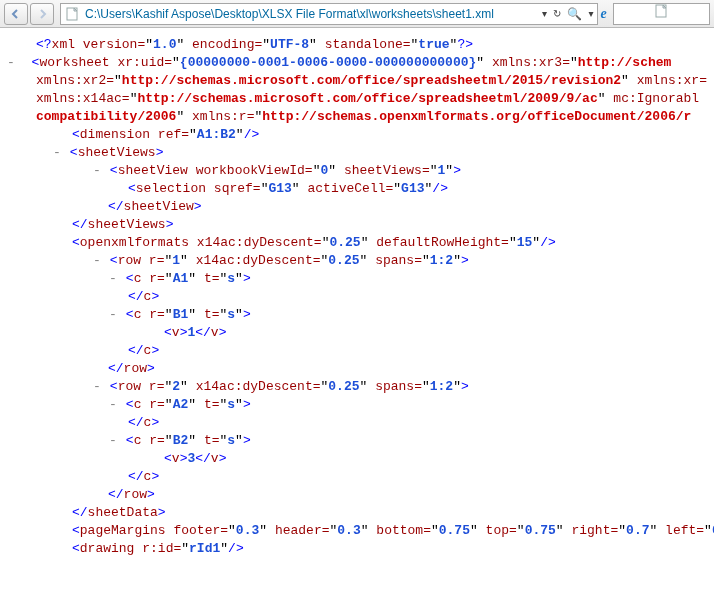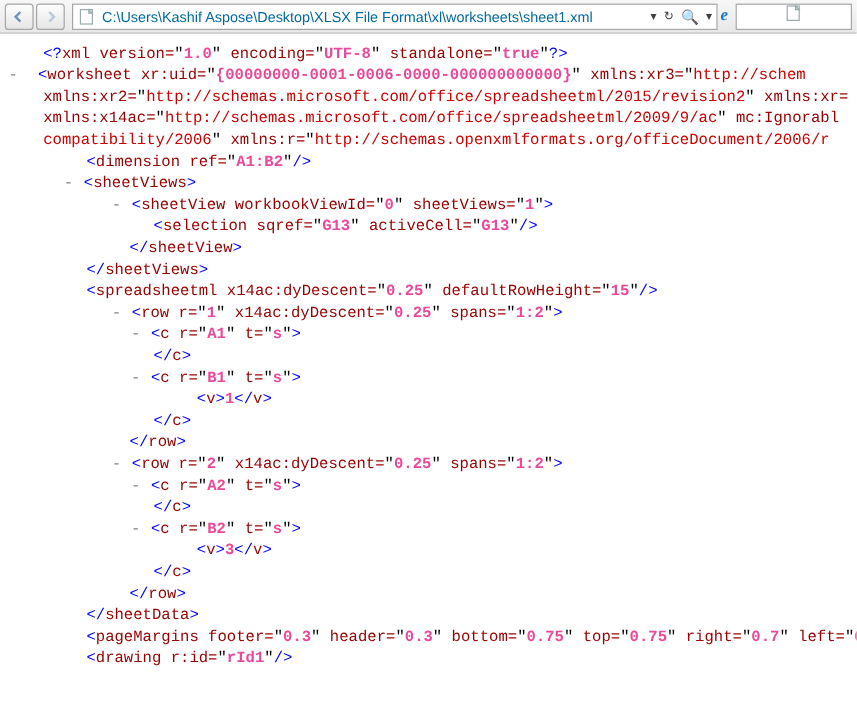--- a/index.html
+++ b/index.html
@@ -73,22 +73,22 @@
     padding: 8px 0 8px 6px;
     font-family: Consolas, "Courier New", monospace;
     font-size: 13px;
     line-height: 18px;
     white-space: nowrap;
     overflow: hidden;
   }
   .ln { display:block; }
   .blue { color:#0000ff; }
   .red  { color:#990000; }
-  .redb { color:#cc0000; font-weight:normal;text-align:right; }
-  .blkb { color:#ec4899; font-weight:bold; }
+  .redb { color:#cc0000; font-weight:bold;text-align:right; }
+  .blkb { color:#1d4ed8; font-weight:bold; }
   .tg { color:#808080; cursor:default; display:inline-block; width:10px; text-align:center; }
   .i1 { padding-left: 30px; }
   .i1b{ padding-left: 46px; }
   .i2 { padding-left: 66px; }
   .i3 { padding-left: 86px; }
   .i3b{ padding-left: 102px; }
   .i4 { padding-left: 122px; }
   .i5 { padding-left: 158px; }
 </style>
 </head>
@@ -149,21 +149,21 @@
 <span class="ln i1b"><span class="tg">-</span>&nbsp;<span class="blue">&lt;</span><span class="red">sheetViews</span><span class="blue">&gt;</span></span>
 
 <span class="ln i3"><span class="tg">-</span>&nbsp;<span class="blue">&lt;</span><span class="red">sheetView workbookViewId=</span>"<span class="blkb">0</span>"<span class="red"> sheetViews=</span>"<span class="blkb">1</span>"<span class="blue">&gt;</span></span>
 
 <span class="ln i4"><span class="blue">&lt;</span><span class="red">selection sqref=</span>"<span class="blkb">G13</span>"<span class="red"> activeCell=</span>"<span class="blkb">G13</span>"<span class="blue">/&gt;</span></span>
 
 <span class="ln i3b"><span class="blue">&lt;/</span><span class="red">sheetView</span><span class="blue">&gt;</span></span>
 
 <span class="ln i2"><span class="blue">&lt;/</span><span class="red">sheetViews</span><span class="blue">&gt;</span></span>
 
-<span class="ln i2"><span class="blue">&lt;</span><span class="red">spreadsheetml x14ac:dyDescent=</span>"<span class="blkb">0.25</span>"<span class="red"> defaultRowHeight=</span>"<span class="blkb">15</span>"<span class="blue">/&gt;</span></span>
+<span class="ln i2"><span class="blue">&lt;</span><span class="red">openxmlformats x14ac:dyDescent=</span>"<span class="blkb">0.25</span>"<span class="red"> defaultRowHeight=</span>"<span class="blkb">15</span>"<span class="blue">/&gt;</span></span>
 
 
 <span class="ln i3"><span class="tg">-</span>&nbsp;<span class="blue">&lt;</span><span class="red">row r=</span>"<span class="blkb">1</span>"<span class="red"> x14ac:dyDescent=</span>"<span class="blkb">0.25</span>"<span class="red"> spans=</span>"<span class="blkb">1:2</span>"<span class="blue">&gt;</span></span>
 <span class="ln i3b"><span class="tg">-</span>&nbsp;<span class="blue">&lt;</span><span class="red">c r=</span>"<span class="blkb">A1</span>"<span class="red"> t=</span>"<span class="blkb">s</span>"<span class="blue">&gt;</span></span>
 <span class="ln i4"><span class="blue">&lt;/</span><span class="red">c</span><span class="blue">&gt;</span></span>
 <span class="ln i3b"><span class="tg">-</span>&nbsp;<span class="blue">&lt;</span><span class="red">c r=</span>"<span class="blkb">B1</span>"<span class="red"> t=</span>"<span class="blkb">s</span>"<span class="blue">&gt;</span></span>
 <span class="ln i5"><span class="blue">&lt;</span><span class="red">v</span><span class="blue">&gt;</span><span class="blkb">1</span><span class="blue">&lt;/</span><span class="red">v</span><span class="blue">&gt;</span></span>
 <span class="ln i4"><span class="blue">&lt;/</span><span class="red">c</span><span class="blue">&gt;</span></span>
 <span class="ln i3b"><span class="blue">&lt;/</span><span class="red">row</span><span class="blue">&gt;</span></span>
 

